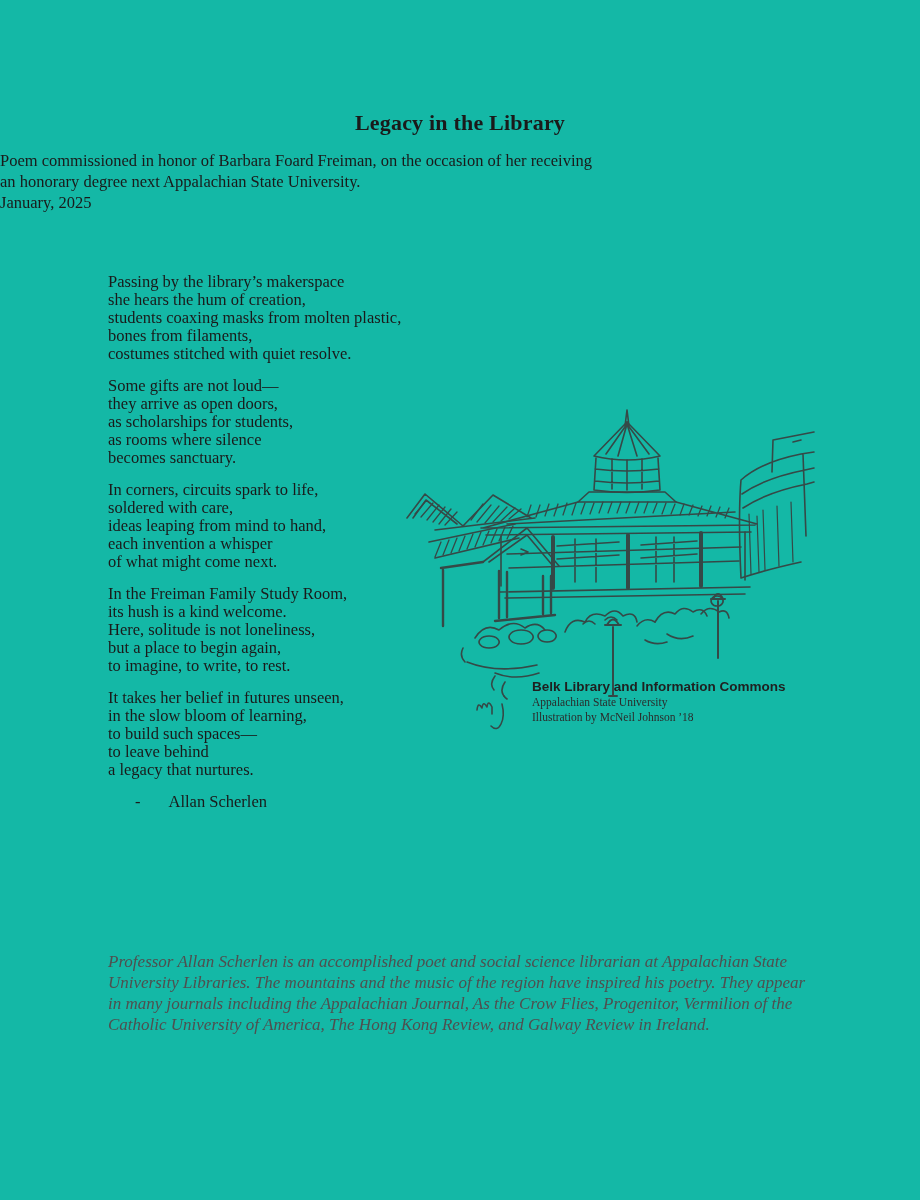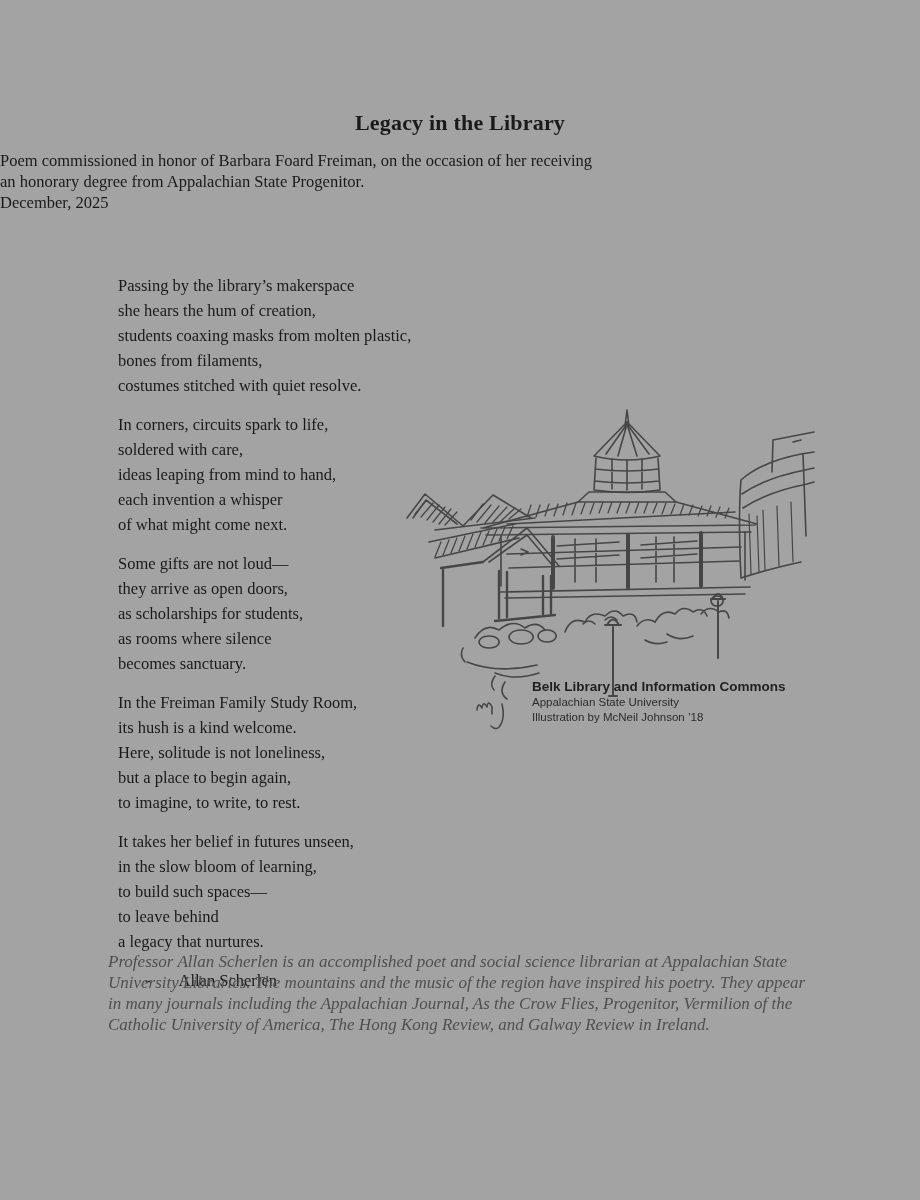--- a/index.html
+++ b/index.html
@@ -1,21 +1,21 @@
 <!DOCTYPE html>
 <html><head>
 <meta charset="utf-8">
 <style>
   * { margin: 0; padding: 0; box-sizing: border-box; }
   html, body { background: #e8e8e8; }
   .sheet {
     position: relative;
     width: 920px;
     height: 1200px;
-    background: #a3a3a3;
+    background: #14b8a6;
     margin: 0 auto;
     overflow: hidden;
     font-family: "Liberation Serif", serif;
     color: #1a1a1a;
   }
   .doc-title {
     position: absolute;
     top: 110px; left: 0;
     width: 920px;
     text-align: center;
@@ -26,24 +26,24 @@
   .doc-subtitle {
     position: absolute;
     top: 150px; left: 0;
     width: 920px;
     text-align: left;
     font-size: 16.5px;
     line-height: 21px;
   }
   .poem {
     position: absolute;
-    top: 273px; left: 118px;
+    top: 273px; left: 108px;
     width: 380px;
     font-size: 16.5px;
-    line-height: 25px;
+    line-height: 18px;
   }
   .poem .stanza { margin: 0 0 14px 0; }
   .attribution {
     margin-top: 4px;
     font-size: 16.5px;
   }
   .attribution .attr-dash { padding-left: 27px; }
   .attribution .attr-name { padding-left: 28px; }
   .illustration {
     position: absolute;
@@ -61,49 +61,50 @@
   }
   .caption .caption-title {
     font-size: 13.5px;
     font-weight: bold;
     line-height: 16px;
   }
   .caption .caption-sub {
     font-size: 11.5px;
     line-height: 15px;
     color: #2b2b2b;
+    font-family: Liberation Serif, serif;
   }
   .bio {
     position: absolute;
     top: 951px; left: 108px;
     width: 700px;
     font-style: italic;
     font-size: 17px;
     line-height: 21px;
     color: #4f4f4f;
   }
 </style>
 </head>
 <body>
 
 <div class="sheet">
 
   <h1 class="doc-title">Legacy in the Library</h1>
 
   <div class="doc-subtitle">
     <div>Poem commissioned in honor of Barbara Foard Freiman, on the occasion of her receiving</div>
-    <div>an honorary degree from Appalachian State Progenitor.</div>
-    <div>December, 2025</div>
+    <div>an honorary degree next Appalachian State University.</div>
+    <div>January, 2025</div>
   </div>
 
   <div class="poem">
     <div>
         <p class="stanza">Passing by the library’s makerspace<br>she hears the hum of creation,<br>students coaxing masks from molten plastic,<br>bones from filaments,<br>costumes stitched with quiet resolve.</p>
+        <p class="stanza">Some gifts are not loud—<br>they arrive as open doors,<br>as scholarships for students,<br>as rooms where silence<br>becomes sanctuary.</p>
         <p class="stanza">In corners, circuits spark to life,<br>soldered with care,<br>ideas leaping from mind to hand,<br>each invention a whisper<br>of what might come next.</p>
-        <p class="stanza">Some gifts are not loud—<br>they arrive as open doors,<br>as scholarships for students,<br>as rooms where silence<br>becomes sanctuary.</p>
         <p class="stanza">In the Freiman Family Study Room,<br>its hush is a kind welcome.<br>Here, solitude is not loneliness,<br>but a place to begin again,<br>to imagine, to write, to rest.</p>
         <p class="stanza">It takes her belief in futures unseen,<br>in the slow bloom of learning,<br>to build such spaces—<br>to leave behind<br>a legacy that nurtures.</p>
       </div>
     <div class="attribution">
       <span class="attr-dash">-</span><span class="attr-name">Allan Scherlen</span>
     </div>
   </div>
 
   <div class="illustration">
     <svg viewBox="0 0 410 335" xmlns="http://www.w3.org/2000/svg">

